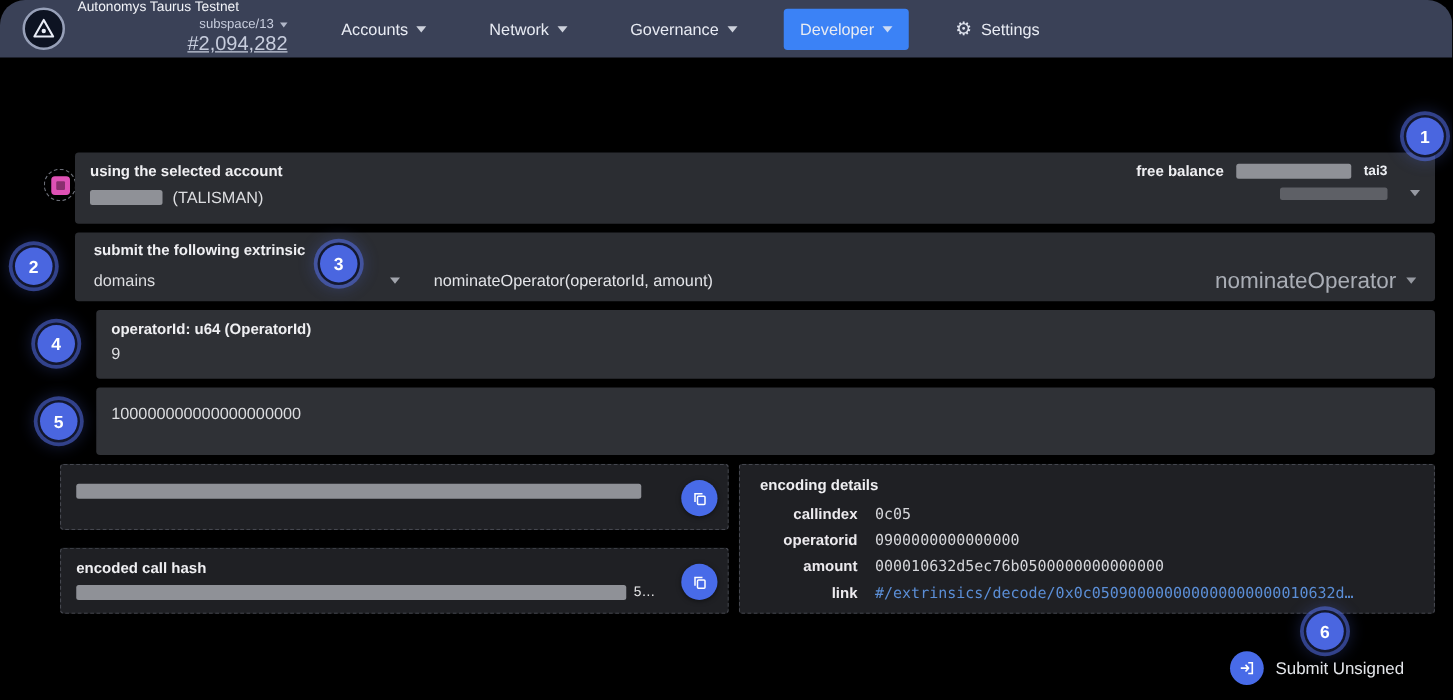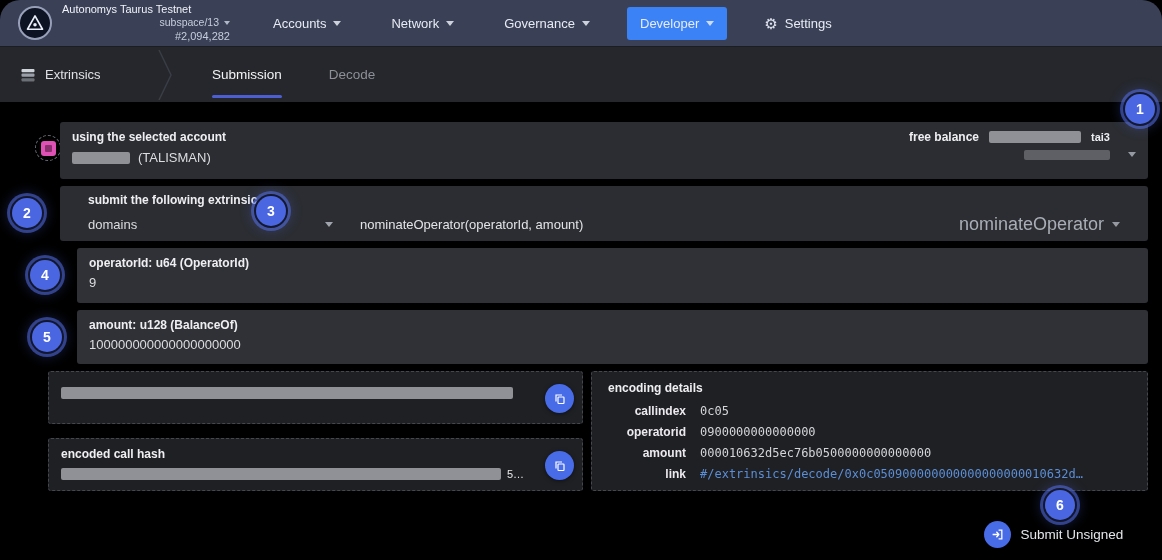--- a/index.html
+++ b/index.html
@@ -8,21 +8,21 @@
 
   
   .navbar{position:absolute;top:0;left:0;right:0;height:46px;background:#3a4157;
           display:flex;align-items:center;padding:0 18px;box-sizing:border-box;}
   .brand{display:flex;align-items:center;cursor:pointer;}
   .logo{width:34px;height:34px;border-radius:50%;background:#0d1322;border:2px solid #97a0b8;
         display:flex;align-items:center;justify-content:center;box-sizing:border-box;}
   .brand-text{margin-left:10px;width:168px;display:flex;flex-direction:column;align-items:flex-end;line-height:1.25;}
   .brand-title{font-size:11px;color:#f1f3f8;align-self:flex-start;}
   .brand-chain{font-size:10.5px;color:#c7cddd;display:flex;align-items:center;gap:5px;cursor:pointer;}
-  .brand-block{font-size:11px;color:#c7cddd;}
+  .brand-block{font-size:16px;color:#c7cddd;text-decoration:underline;}
   .menus{display:flex;align-items:center;gap:24px;margin-left:30px;}
   .menu{display:flex;align-items:center;gap:7px;color:#e8ebf3;font-size:13px;
         padding:9px 13px;border-radius:3px;cursor:pointer;white-space:nowrap;}
   .menu.active{background:#3b82f6;}
   .caret{width:0;height:0;border-left:4px solid transparent;border-right:4px solid transparent;
          border-top:5px solid currentColor;display:inline-block;opacity:.85;}
   .caret.small{border-left-width:3px;border-right-width:3px;border-top-width:4px;}
   .gear{font-size:15px;line-height:1;color:#dfe3ee;}
 
   
@@ -51,21 +51,21 @@
   .avatar-dot{width:7px;height:7px;background:#8a2f6e;border-radius:1px;}
 
   .account-card{left:60px;top:122px;width:1088px;height:57px;padding:8px 38px 8px 12px;
                 display:flex;justify-content:space-between;}
   .acct-name-row{display:flex;align-items:center;gap:8px;margin-top:6px;}
   .acct-right{display:flex;flex-direction:column;align-items:flex-end;gap:6px;}
   .bal-row{display:flex;align-items:center;gap:10px;}
   .unit{font-size:11px;font-weight:700;color:#eceef2;}
   .card-caret{position:absolute;right:12px;top:30px;color:#a9adb6;}
 
-  .extrinsic-card{left:60px;top:186px;width:1088px;height:55px;padding:7px 28px;}
+  .extrinsic-card{left:60px;top:186px;width:1088px;height:55px;padding:7px 15px;}
   .ext-row{display:flex;align-items:center;margin-top:7px;}
   .pallet-select{width:245px;display:flex;align-items:center;justify-content:space-between;cursor:pointer;color:#b6bac2;}
   .signature{margin-left:27px;color:#e3e4e8;}
   .method-select{margin-left:auto;display:flex;align-items:center;gap:8px;color:#a9adb5;
                  font-size:18px;cursor:pointer;}
 
   .param{padding:8px 12px;background:#2f3136;}
   .param .value{margin-top:5px;}
   .param1{left:77px;top:248px;width:1071px;height:55px;}
   .param2{left:77px;top:310px;width:1071px;height:54px;}
@@ -143,37 +143,20 @@
         <span>Developer</span>
         <span class="caret"></span>
       </div>
       <div class="menu">
         <span class="gear">⚙</span>
         <span>Settings</span>
       </div>
     </nav>
   </header>
 
-  <div class="tabbar">
-    <div class="section">
-      <svg width="16" height="16" viewBox="0 0 16 16">
-        <rect x="1.5" y="2" width="13" height="3.2" rx="1" fill="#cfd3da"></rect>
-        <rect x="1.5" y="6.6" width="13" height="3.2" rx="1" fill="#9aa0a8"></rect>
-        <rect x="1.5" y="11.2" width="13" height="3.2" rx="1" fill="#6b7077"></rect>
-      </svg>
-      <span>Extrinsics</span>
-    </div>
-    <svg class="sep-chevron" width="14" height="50" viewBox="0 0 14 50">
-      <path d="M1 0L13 25L1 50" fill="none" stroke="#3a3d45" stroke-width="1.5"></path>
-    </svg>
-    <div class="tabs">
-      <div class="tab active">Submission</div>
-      <div class="tab">Decode</div>
-    </div>
-  </div>
 
   <main class="content">
 
     <div class="avatar">
       <div class="avatar-core">
         <div class="avatar-dot"></div>
       </div>
     </div>
 
     <section class="card account-card">
@@ -211,21 +194,20 @@
         </div>
       </div>
     </section>
 
     <section class="card param param1">
       <div class="label">operatorId: u64 (OperatorId)</div>
       <div class="value">9</div>
     </section>
 
     <section class="card param param2">
-      <div class="label">amount: u128 (BalanceOf)</div>
       <div class="value">100000000000000000000</div>
     </section>
 
     <section class="dashed enc-data">
       <div class="enc-row">
         <span class="redact w452"></span>
       </div>
       <button class="copy-btn">
         <svg width="12" height="12" viewBox="0 0 24 24" fill="none" stroke="#fff" stroke-width="2.4">
           <rect x="8" y="8" width="12" height="13" rx="1.5"></rect>

